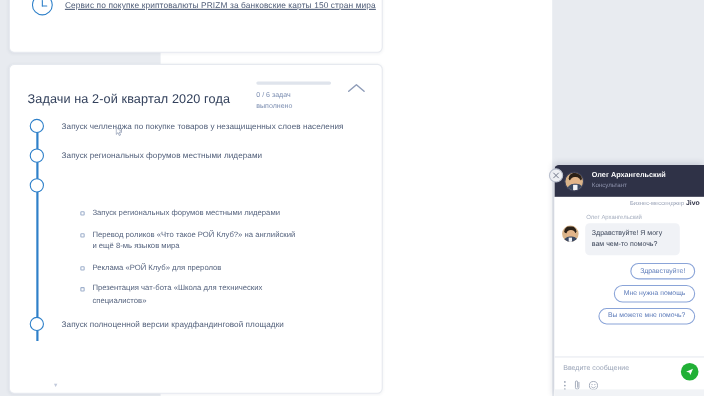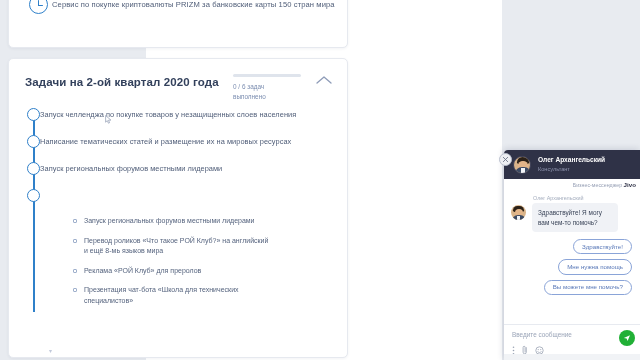--- a/index.html
+++ b/index.html
@@ -70,42 +70,44 @@
   .clock-icon::after {
     content: "";
     position: absolute;
     background: #2f80c9;
     border-radius: 1px;
   }
   .clock-icon::before { left: 7.5px; top: 3.5px; width: 1.3px; height: 6px; }
   .clock-icon::after  { left: 8px;  top: 8.5px; width: 4.5px; height: 1.3px; }
 
   .top-row-text {
-    margin-left: 4px;
+    margin-left: 11px;
     font-size: 7.6px;
     color: #4e5c77;
     white-space: nowrap;
     letter-spacing: .1px;
+    text-decoration: underline;
   }
 
   
   .card-head {
     position: relative;
     padding: 14px 16px 6px 16px;
     display: flex;
     align-items: flex-start;
     justify-content: space-between;
   }
 
   .card-title {
     font-size: 11.5px;
-    font-weight: bold;
+    font-weight: normal;
     color: #33415c;
     letter-spacing: .1px;
     padding-top: 3px;
+    margin-top: 9px;
   }
 
   .progress-block {
     text-align: left;
     padding-right: 30px;
     position: relative;
     top: 1px;
   }
 
   .progress-bar {
@@ -170,21 +172,21 @@
     border-radius: 50%;
     background: #ffffff;
     flex: 0 0 auto;
     margin-left: 2px;
     position: relative;
     z-index: 2;
     cursor: pointer;
   }
 
   .t-text {
-    margin-left: 0;
+    margin-left: 16px;
     font-size: 7.4px;
     color: #4e5c77;
     line-height: 1.45;
     padding-top: 2px;
     letter-spacing: .05px;
   }
 
   
   .sub-list {
     margin: 2px 0 6px 0;
@@ -463,24 +465,20 @@
         <path d="M2 9 L9 3 L16 9" fill="none" stroke="#8e9cb8" stroke-width="1.3" stroke-linecap="round" stroke-linejoin="round"></path>
       </svg>
     </div>
   </div>
 
   <div class="timeline" id="timeline">
     <div class="rail"></div>
   <div class="t-item">
         <span class="bullet"></span>
         <span class="t-text">Запуск челленджа по покупке товаров у незащищенных слоев населения</span>
-      </div>
-      <div class="t-item">
-        <span class="bullet"></span>
-        <span class="t-text">Написание тематических статей и размещение их на мировых ресурсах</span>
       </div>
       <div class="t-item">
         <span class="bullet"></span>
         <span class="t-text">Запуск региональных форумов местными лидерами</span>
       </div>
       <div class="t-item">
         <span class="bullet"></span>
       </div>
       <div class="sub-list">
         <div class="sub-item">
@@ -493,20 +491,24 @@
         </div>
         <div class="sub-item">
           <span class="sub-bullet"></span>
           <span class="sub-text">Реклама «РОЙ Клуб» для преролов</span>
         </div>
         <div class="sub-item">
           <span class="sub-bullet"></span>
           <span class="sub-text">Презентация чат-бота «Школа для технических специалистов»</span>
         </div>
       </div>
+      <div class="t-item">
+        <span class="bullet"></span>
+        <span class="t-text">Запуск полноценной версии краудфандинговой площадки</span>
+      </div>
     </div>
 
   <div class="card-footer-arrow">▾</div>
 </div>
 
 <svg class="cursor-dot" viewBox="0 0 7 9">
   <path d="M0.6 0.5 L0.6 7.2 L2.3 5.6 L3.4 8.2 L4.6 7.7 L3.5 5.2 L5.9 5.1 Z" fill="#ffffff" stroke="#7c8aa5" stroke-width="0.6"></path>
 </svg>
 
 <div class="chat-close">

